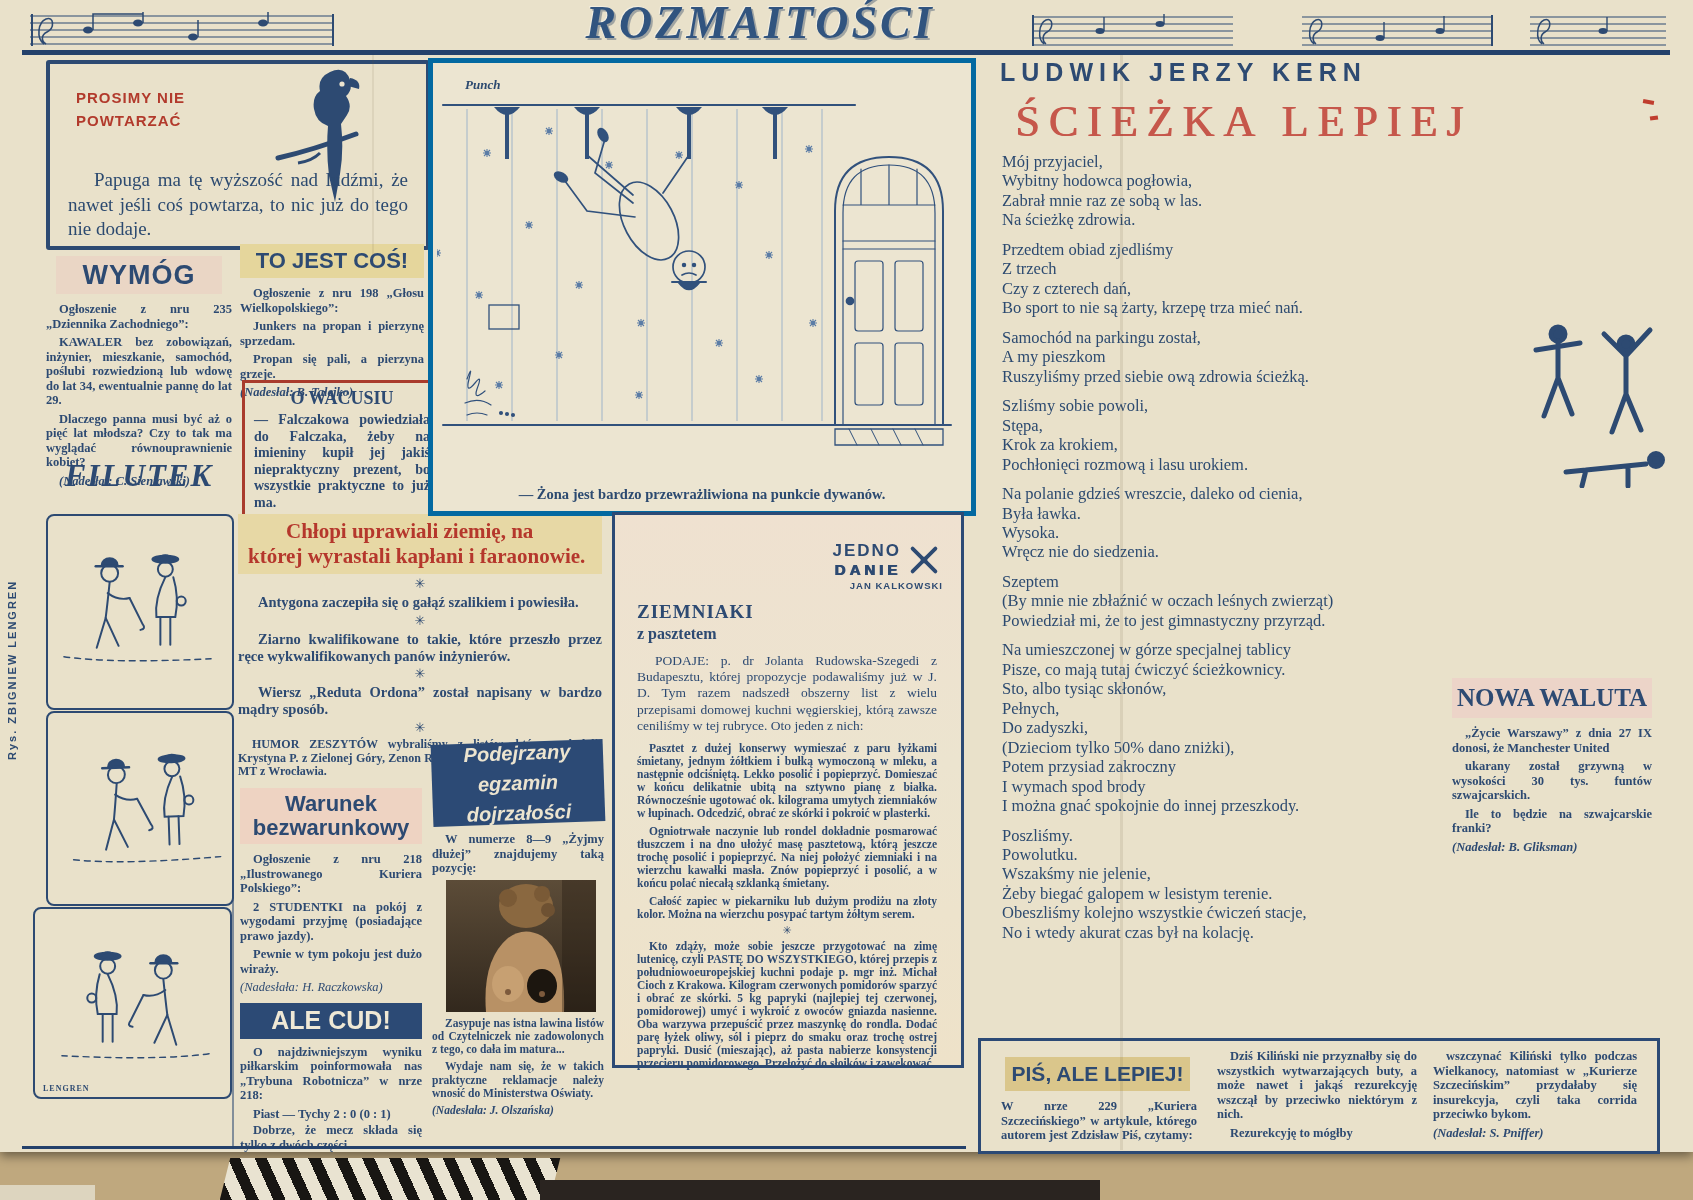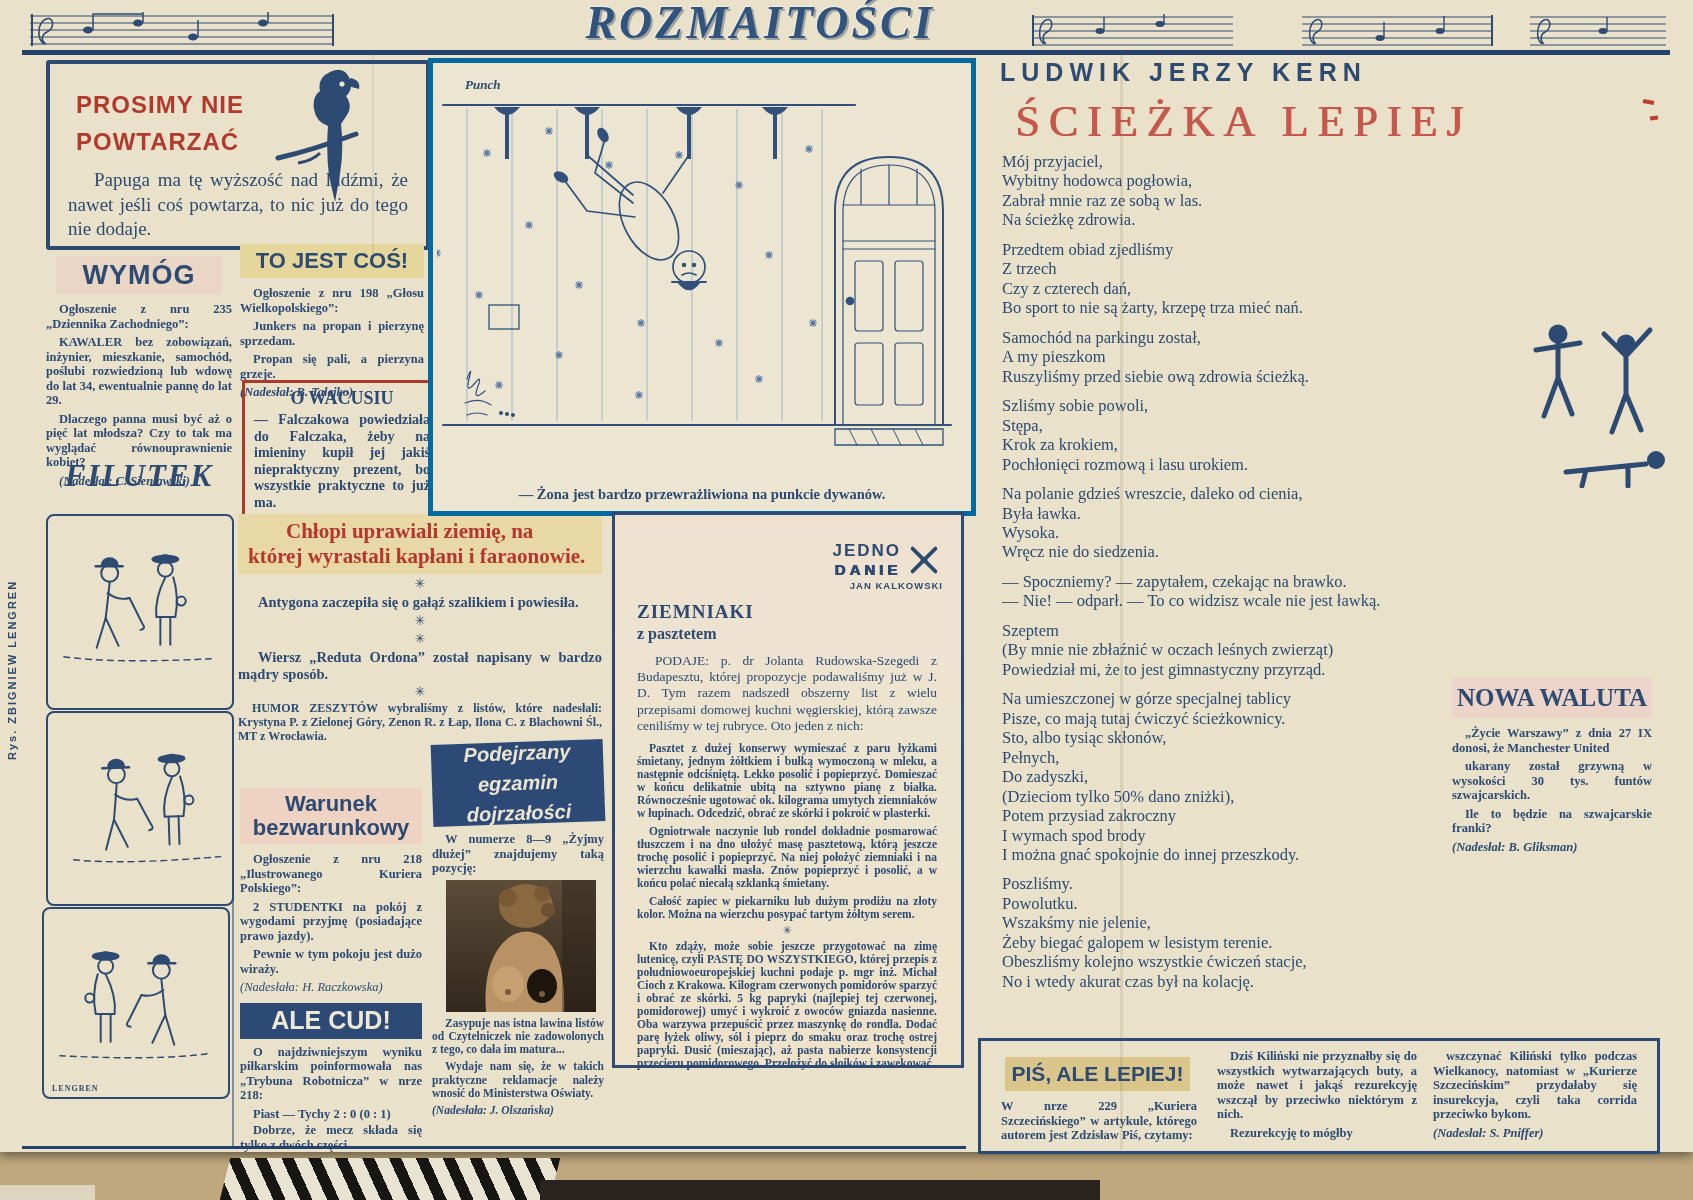--- a/index.html
+++ b/index.html
@@ -79,21 +79,21 @@
           <path d="M79,17 V3" stroke="#2d4a72" stroke-width="1.4" fill="none"></path>
         </g>
     </svg>
 
     <div class="abs rule" style="left:22px;top:50px;width:1648px;height:5px;"></div>
 
     <div class="abs" style="left:1643px;top:100px;width:11px;height:4px;background:#c03d2e;transform:rotate(10deg);"></div>
     <div class="abs" style="left:1650px;top:116px;width:8px;height:4px;background:#c03d2e;transform:rotate(-8deg);"></div>
 
     <div class="abs" style="left:46px;top:60px;width:376px;height:182px;border:4px solid #2d4a72;border-radius:3px;">
-      <div class="abs pre sans" style="left:26px;top:22px;font-size:24px;font-weight:700;color:#b23a2c;line-height:1.55;letter-spacing:1px;">PROSIMY NIE
+      <div class="abs pre sans" style="left:26px;top:22px;font-size:15px;font-weight:700;color:#b23a2c;line-height:1.55;letter-spacing:1px;">PROSIMY NIE
 POWTARZAĆ</div>
       <svg class="abs" style="left:218px;top:2px" width="120" height="140" viewBox="0 0 120 140">
         <path d="M10,92 Q45,84 88,68" stroke="#2d4a72" stroke-width="5" fill="none" stroke-linecap="round"></path>
         <path d="M30,97 q14,-2 22,-10" stroke="#2d4a72" stroke-width="3" fill="none"></path>
         <path d="M62,6 q15,-7 20,8 q3,10 -4,16 q7,10 1,19 l-6,9 q3,26 -1,50 l-5,28 -6,-26 q-3,-26 -1,-50 q-12,-4 -14,-17 q-2,-12 6,-18 q-3,-13 10,-19z" fill="#2d4a72"></path>
         <circle cx="74" cy="18" r="2.6" fill="#ece4cf"></circle>
         <path d="M82,12 q11,2 9,11 l-11,-3z" fill="#2d4a72"></path>
       </svg>
       <div class="abs" style="left:18px;top:104px;width:340px;font-size:19px;line-height:1.3;text-align:justify;text-indent:26px;color:#2c4a70;">Papuga ma tę wyższość nad ludźmi, że nawet jeśli coś powtarza, to nic już do tego nie dodaje.</div>
     </div>
@@ -134,21 +134,21 @@
     <div class="abs" style="left:46px;top:514px;width:184px;height:192px;border:2.5px solid #2d4a72;border-radius:8px;">
       <svg width="179" height="186" viewBox="0 0 180 180">
           <use href="#walkers"></use>
         </svg>
     </div>
     <div class="abs" style="left:46px;top:711px;width:184px;height:191px;border:2.5px solid #2d4a72;border-radius:8px;">
       <svg width="179" height="185" viewBox="0 0 180 180">
           <use href="#walkers" transform="translate(8,4) rotate(-2 90 90)"></use>
         </svg>
     </div>
-    <div class="abs" style="left:42px;top:907px;width:184px;height:188px;border:2.5px solid #2d4a72;border-radius:8px;">
+    <div class="abs" style="left:33px;top:907px;width:184px;height:188px;border:2.5px solid #2d4a72;border-radius:8px;padding-left:11px;">
       <svg width="179" height="182" viewBox="0 0 180 180">
           <use href="#walkers" transform="translate(180,6) scale(-1,1)"></use>
         </svg>
       <div class="abs" style="left:8px;bottom:4px;font-size:8px;font-weight:700;letter-spacing:1px;color:#2d4a72;">LENGREN</div>
     </div>
 
     <div class="abs sans" style="left:6px;top:760px;font-size:11px;font-weight:700;letter-spacing:2px;color:#2d4a72;transform:rotate(-90deg);transform-origin:left top;white-space:nowrap;">Rys. ZBIGNIEW LENGREN</div>
 
     <div class="abs" style="left:240px;top:244px;width:184px;">
       <div class="band" style="height:34px;margin-bottom:8px;background:#e5d69c;font-size:22px;">TO JEST COŚ!</div>
@@ -163,20 +163,21 @@
     <div class="abs" style="left:242px;top:380px;width:176px;height:122px;border:3.5px solid #a93b2c;padding:5px 9px;">
       <div style="text-align:center;font-weight:700;font-size:18px;margin-bottom:3px;">O WACUSIU</div>
       <div style="font-size:14px;font-weight:700;line-height:1.18;text-align:justify;">— Falczakowa powiedziała do Falczaka, żeby na imieniny kupił jej jakiś niepraktyczny prezent, bo wszystkie praktyczne to już ma.</div>
     </div>
 
     <div class="abs" style="left:238px;top:514px;width:364px;">
       <div style="background:#e7d8a5;padding:5px 10px;font-size:21px;font-weight:700;color:#b5372c;line-height:1.2;text-indent:38px;">Chłopi uprawiali ziemię, na której wyrastali kapłani i faraonowie.</div>
       <div class="star">✳</div>
       <div style="font-size:14.5px;line-height:1.15;text-align:justify;text-indent:20px;font-weight:700;">Antygona zaczepiła się o gałąź szalikiem i powiesiła.</div>
       <div class="star">✳</div>
+      <div style="font-size:14.5px;line-height:1.15;text-align:justify;text-indent:20px;font-weight:700;">Ziarno kwalifikowane to takie, które przeszło przez ręce wykwalifikowanych panów inżynierów.</div>
       <div class="star">✳</div>
       <div style="font-size:14.5px;line-height:1.15;text-align:justify;text-indent:20px;font-weight:700;">Wiersz „Reduta Ordona” został napisany w bardzo mądry sposób.</div>
       <div class="star">✳</div>
       <div style="font-size:12px;line-height:1.15;text-align:justify;text-indent:14px;font-weight:700;">HUMOR ZESZYTÓW wybraliśmy z listów, które nadesłali: Krystyna P. z Zielonej Góry, Zenon R. z Łap, Ilona C. z Blachowni Śl., MT z Wrocławia.</div>
       <div style="font-size:13px;font-style:italic;font-weight:700;text-align:right;padding-right:30px;">Dziękujemy.</div>
     </div>
 
     <div class="abs" style="left:232px;top:792px;width:2px;height:356px;background:rgba(45,74,114,.55);"></div>
     <div class="abs" style="left:240px;top:788px;width:182px;">
       <div class="band pre" style="height:56px;background:#eed3c2;font-size:22px;line-height:1.1;margin-bottom:8px;">Warunek
@@ -343,22 +344,20 @@
 A my pieszkom
 Ruszyliśmy przed siebie ową zdrowia ścieżką.</div>
       <div class="stanza">Szliśmy sobie powoli,
 Stępa,
 Krok za krokiem,
 Pochłonięci rozmową i lasu urokiem.</div>
       <div class="stanza">Na polanie gdzieś wreszcie, daleko od cienia,
 Była ławka.
 Wysoka.
 Wręcz nie do siedzenia.</div>
-      <div class="stanza">— Spoczniemy? — zapytałem, czekając na brawko.
-— Nie! — odparł. — To co widzisz wcale nie jest ławką.</div>
       <div class="stanza">Szeptem
 (By mnie nie zbłaźnić w oczach leśnych zwierząt)
 Powiedział mi, że to jest gimnastyczny przyrząd.</div>
       <div class="stanza">Na umieszczonej w górze specjalnej tablicy
 Pisze, co mają tutaj ćwiczyć ścieżkownicy.
 Sto, albo tysiąc skłonów,
 Pełnych,
 Do zadyszki,
 (Dzieciom tylko 50% dano zniżki),
 Potem przysiad zakroczny

